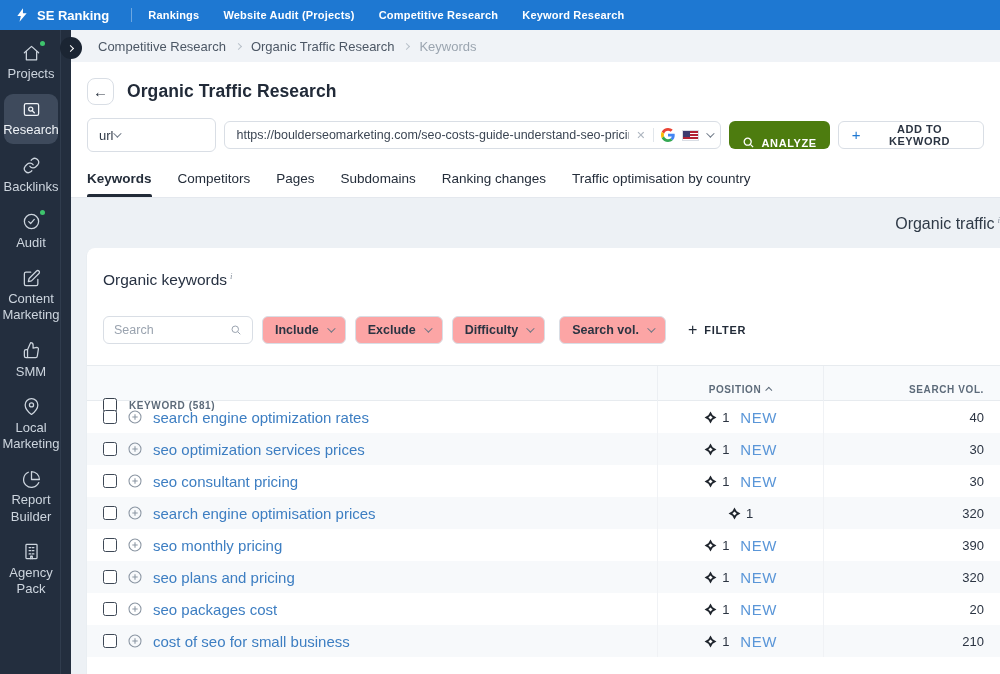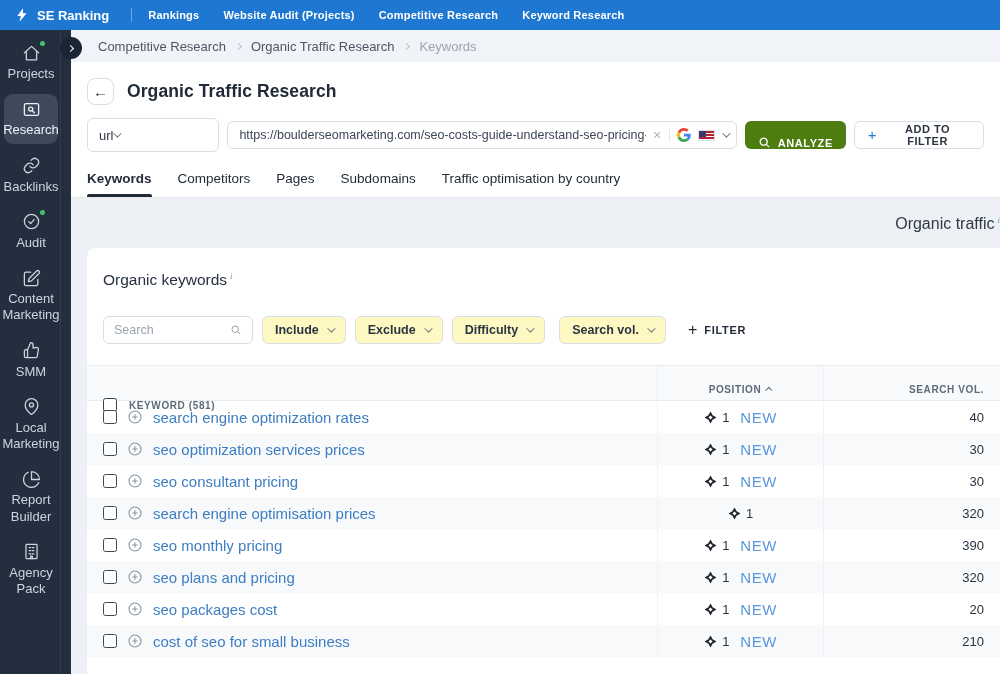--- a/index.html
+++ b/index.html
@@ -67,21 +67,21 @@
   .section-title { font-size:16px; color:#2f3a47; padding-left:1px;text-align:right; }
   .info-sup { font-size:9px; font-style:italic; font-family:"Liberation Serif",serif; color:#8a94a0; vertical-align:super; margin-left:3px; }
 
   .card { margin-top:15px; background:#fff; border-radius:8px 0 0 0; box-shadow:0 1px 2px rgba(40,50,60,.07); height:518px; }
   .card-title { font-size:15.5px; color:#273142; padding:23px 16px 0 16px; }
 
   .filters { display:flex; align-items:center; margin-top:27px; padding:0 16px; gap:9px; }
   .search-box { width:150px; height:28px; border:1px solid #d9dee5; border-radius:6px; display:flex; align-items:center; padding:0 10px; gap:6px; }
   .search-box input { flex:1; border:none; outline:none; font-size:12.5px; color:#3c4654; font-family:"Liberation Sans",sans-serif; min-width:0; }
   .search-box input::placeholder { color:#9aa3af; }
-  .drop-btn { height:28px; border:1px solid #d9dee5; border-radius:6px; background:#fef9c3; display:flex; align-items:center; gap:8px; padding:0 12px; font-size:12.5px; font-weight:700; color:#2b3442; cursor:pointer; font-family:"Liberation Sans",sans-serif; }
+  .drop-btn { height:28px; border:1px solid #d9dee5; border-radius:6px; background:#fca5a5; display:flex; align-items:center; gap:8px; padding:0 12px; font-size:12.5px; font-weight:700; color:#2b3442; cursor:pointer; font-family:"Liberation Sans",sans-serif; }
   .drop-btn:nth-of-type(4), .drop-btn:nth-of-type(5) { margin-left:5px; }
   .filter-btn { display:flex; align-items:center; gap:7px; margin-left:13px; background:none; border:none; cursor:pointer; font-family:"Liberation Sans",sans-serif; }
   .filter-btn .plus { font-size:16px; color:#222b38; font-weight:400; }
   .filter-btn .lbl { font-size:11px; font-weight:700; letter-spacing:.7px; color:#222b38; }
 
   
   .table { margin-top:21px; }
   .trow { display:grid; grid-template-columns:1fr 166px 177px; align-items:center; }
   .thead { height:36px; background:#f8fafc; border-top:1px solid #e7ebef; border-bottom:1px solid #e7ebef; }
   .th { font-size:10px; font-weight:700; letter-spacing:.6px; color:#5d6b7a; }
@@ -251,29 +251,30 @@
         </div>
         <button class="btn-analyze">
           <svg width="13" height="13" viewBox="0 0 24 24">
               <circle cx="10.5" cy="10.5" r="6.5" stroke="#fff" stroke-width="2.4" fill="none"></circle>
               <path d="m15.5 15.5 5 5" stroke="#fff" stroke-width="2.4"></path>
             </svg>
           <span>ANALYZE</span>
         </button>
         <button class="btn-add">
           <span class="plus">+</span>
-          <span>ADD TO FILTER</span>
+          <span>ADD TO KEYWORD</span>
         </button>
       </div>
 
       <div class="tabs">
         <span class="tab active">Keywords</span>
         <span class="tab">Competitors</span>
         <span class="tab">Pages</span>
         <span class="tab">Subdomains</span>
+        <span class="tab">Ranking changes</span>
         <span class="tab">Traffic optimisation by country</span>
       </div>
     </div>
 
     <div class="main">
       <div class="section-title">
         <span>Organic traffic</span><span class="info-sup">i</span>
       </div>
 
       <div class="card">

